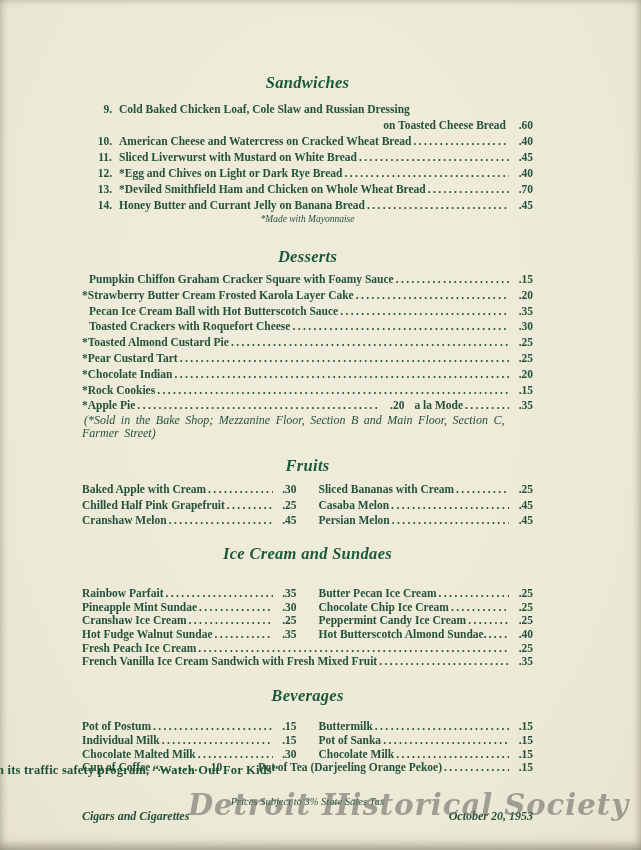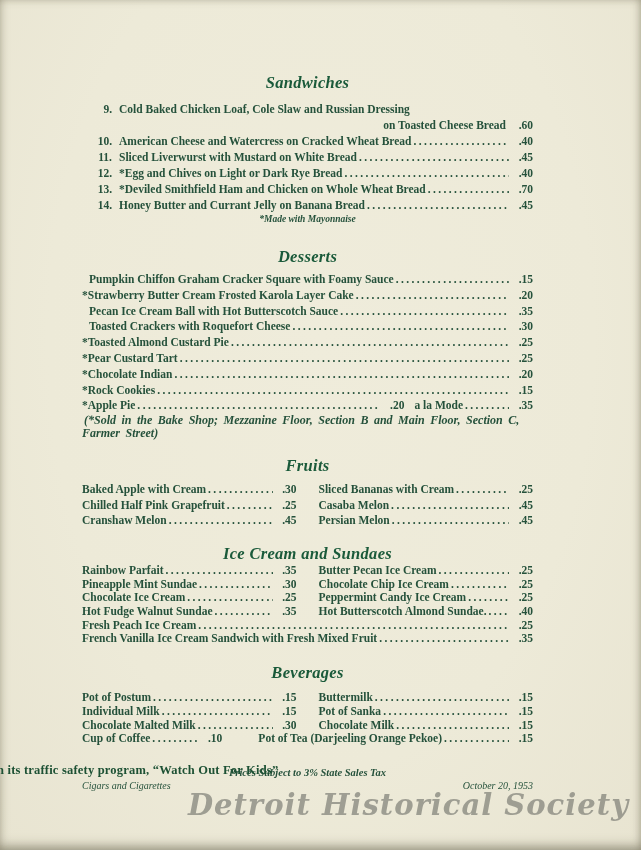--- a/index.html
+++ b/index.html
@@ -27,32 +27,32 @@
     content:"........................................................................................................................................";
     letter-spacing:2.4px;
   }
   .dots-sm { flex:0 0 44px; }
   .dots-xs { flex:0 0 46px; }
   .price { flex:0 0 auto; min-width:20px; text-align:right; margin-left:2px; }
   .cont { margin-left:auto; }
   .gap2 { margin-left:10px; }
   .gap3 { margin-left:36px; }
   .ind { padding-left:7px; }
-  .fn { text-align:center; font-style:italic; font-weight:bold; font-size:9.5px; line-height:13px; }
+  .fn { text-align:center; font-style:italic; font-weight:normal; font-size:9.5px; line-height:13px; }
   .fn-left { text-align:left; font-size:12px; word-spacing:2.5px; text-indent:2px; }
   .cols { display:flex; gap:22px;align-items:flex-end; }
   .col { flex:1 1 0; min-width:0; }
   .h-sand { margin-bottom:8px; }
   .h-dess { margin-top:21px; margin-bottom:5px; }
   .h-fruit { margin-top:16px; margin-bottom:6px; }
-  .h-ice { margin-top:15px; margin-bottom:0; }
-  .h-bev { margin-top:17px; margin-bottom:8px; }
+  .h-ice { margin-top:15px; margin-bottom:23px; }
+  .h-bev { margin-top:17px; margin-bottom:14px; }
   .tax { margin-top:20px; font-size:10.5px; }
   .footer-line { display:flex; justify-content:space-between; align-items:baseline; margin-top:1px;
-                 font-style:italic; font-weight:normal; font-size:10px; }
+                 font-style:italic; font-weight:bold; font-size:12px; }
   .safety { position:absolute; left:-3px; top:763px; font-size:12.5px; font-weight:bold; color:#1d5134; white-space:nowrap; letter-spacing:.2px; }
   .watermark { position:absolute; right:12px; top:748px; font-size:29px; font-style:italic; font-weight:bold;
                color:#70716a; opacity:.62; font-family:"DejaVu Serif", serif; letter-spacing:1px; white-space:nowrap;margin-top:40px; }
 </style>
 </head>
 <body>
 
 <div class="paper">
   <div class="menu">
 
@@ -200,21 +200,21 @@
             <span class="txt">Rainbow Parfait</span>
             <span class="dots"></span>
             <span class="price">.35</span>
           </div>
           <div class="row t-row">
             <span class="txt">Pineapple Mint Sundae</span>
             <span class="dots"></span>
             <span class="price">.30</span>
           </div>
           <div class="row t-row">
-            <span class="txt">Chocolate Ice Cream</span>
+            <span class="txt">Cranshaw Ice Cream</span>
             <span class="dots"></span>
             <span class="price">.25</span>
           </div>
           <div class="row t-row">
             <span class="txt">Hot Fudge Walnut Sundae</span>
             <span class="dots"></span>
             <span class="price">.35</span>
           </div>
         </div>
         <div class="col">

